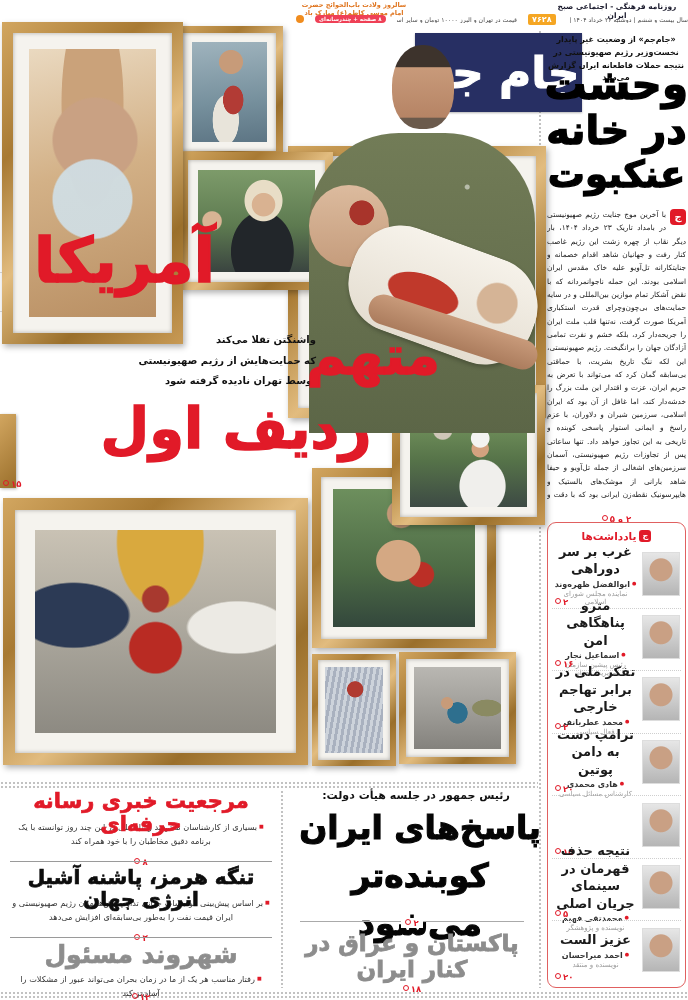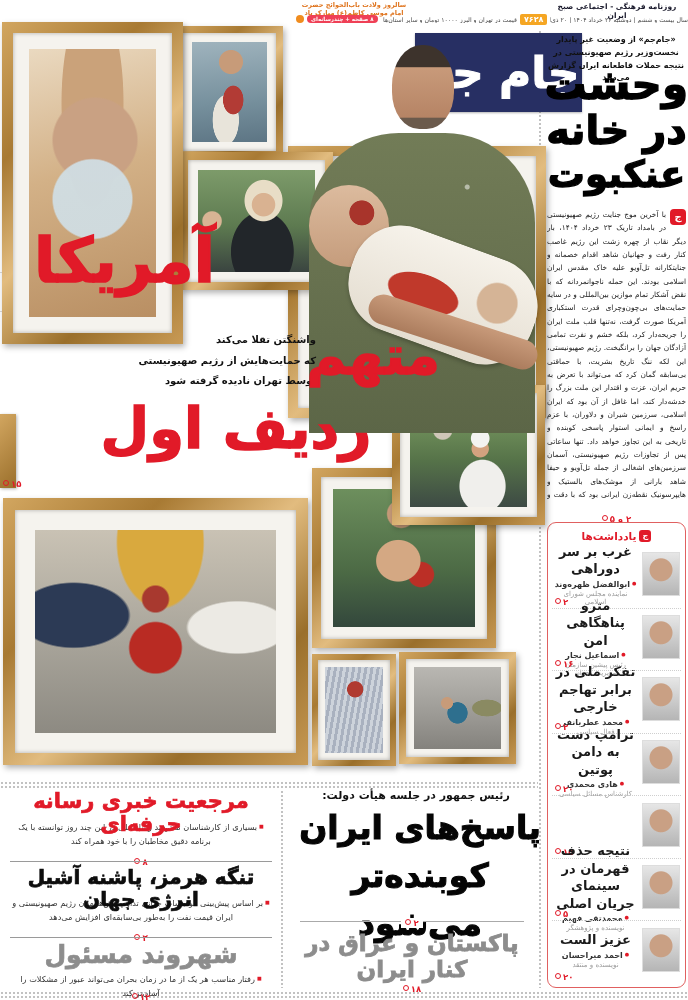--- a/index.html
+++ b/index.html
@@ -7,21 +7,21 @@
   .page {
     position:relative; width:688px; height:1000px; margin:0 auto;
     background:#fff; overflow:hidden; direction:rtl;
     font-family:"DejaVu Sans", sans-serif; color:#222;
   }
   .abs { position:absolute; }
 
   
   .occasion { left:296px; top:1px; width:116px; font-size:6.5px; font-weight:bold; color:#e0751f; text-align:center; }
   .tagline  { left:548px; top:2px; width:138px; font-size:7.5px; font-weight:bold; color:#1c1c2e; text-align:center; }
-  .issue-line { left:296px; top:13px; width:392px; height:12px; display:flex; align-items:center; justify-content:space-between; gap:3px; }
+  .issue-line { left:296px; top:13px; width:392px; height:12px; display:flex; align-items:center; justify-content:space-between; gap:11px; }
   .issue-line .txt { font-size:6.2px; color:#4a4a4a; white-space:nowrap; overflow:hidden; }
   .issue-badge { background:#f5a623; color:#fff; font-size:8px; font-weight:bold; padding:0 4px; border-radius:2px; line-height:11px; }
   .pages-pill { background:#ef4056; color:#fff; font-size:5.5px; font-weight:bold; padding:1px 4px; border-radius:5px; white-space:nowrap; }
   .orange-dot { width:8px; height:8px; border-radius:50%; background:#f08c1e; flex:0 0 auto; }
 
   .logo-block { left:415px; top:33px; width:167px; height:79px; background:#272f63; z-index:2;
     display:flex; align-items:center; justify-content:center; box-shadow:0 1px 2px rgba(0,0,0,.3); }
   .logo-block span { color:#fff; font-size:44px; font-weight:bold; -webkit-text-stroke:1px #fff; letter-spacing:-1px; }
 
   

